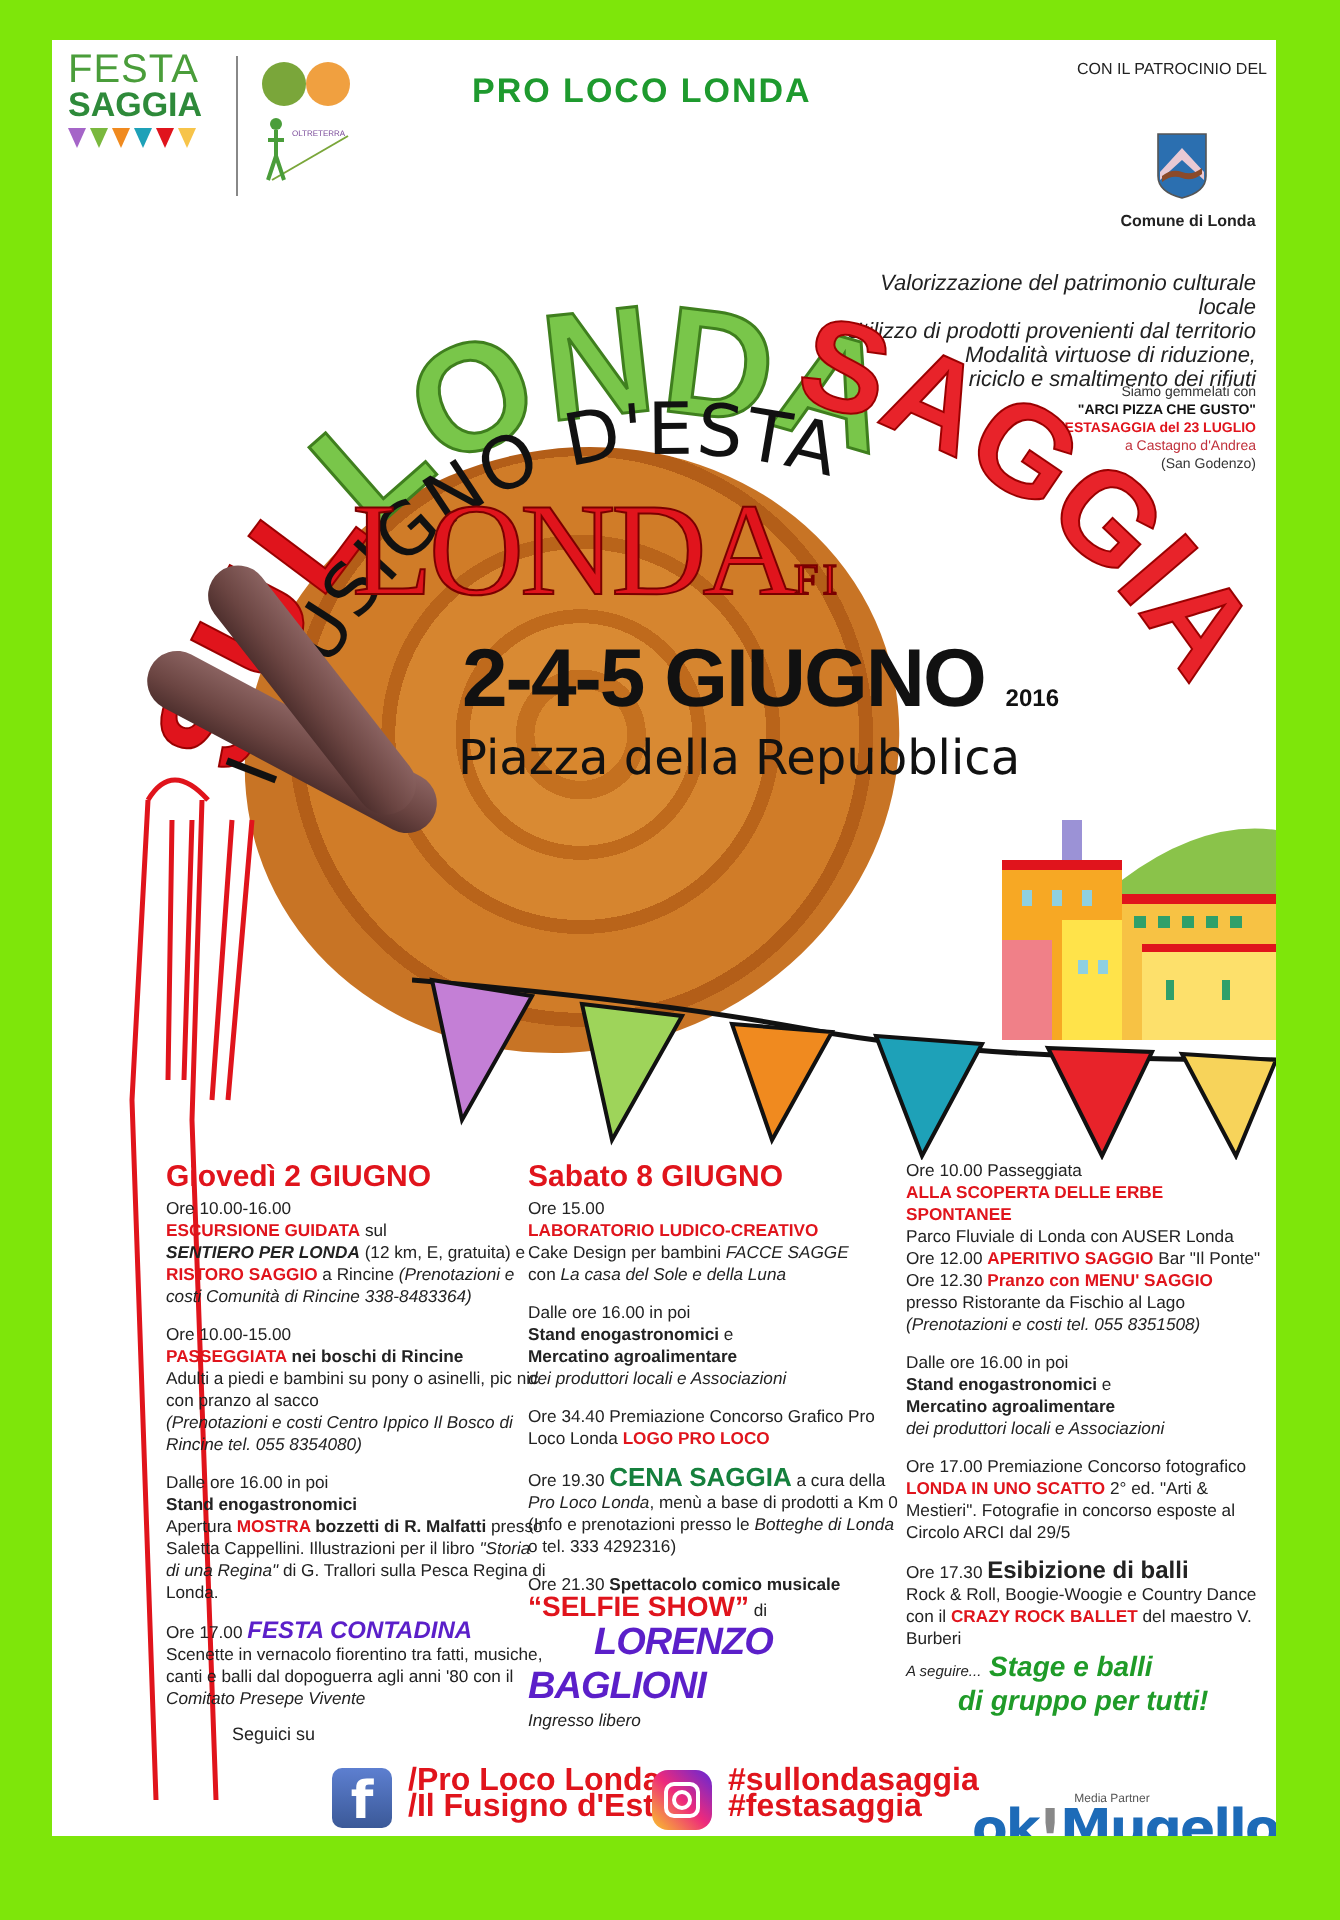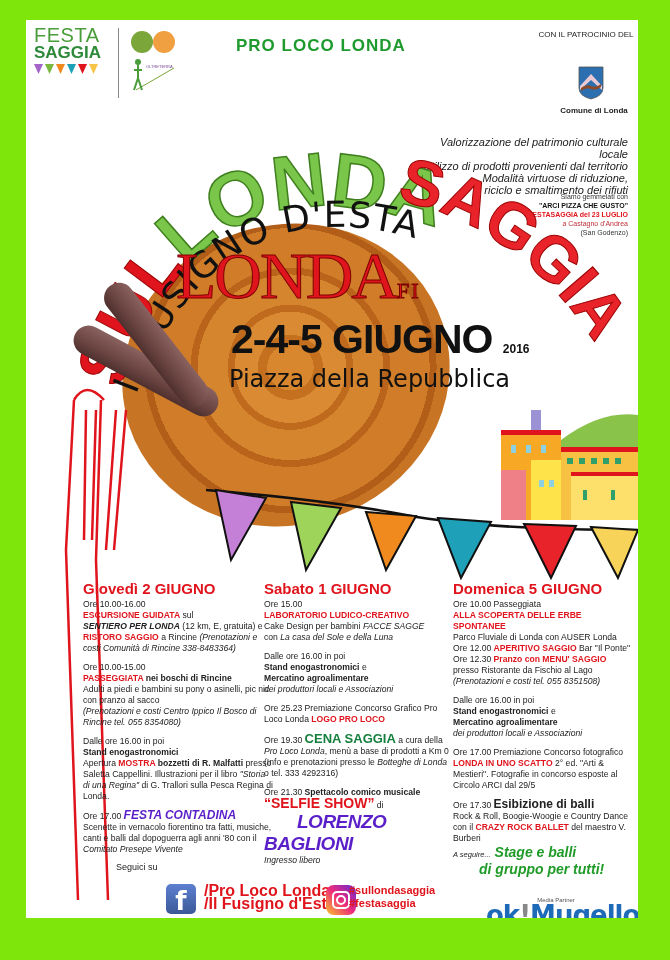--- a/index.html
+++ b/index.html
@@ -43,21 +43,21 @@
   .lorenzo{font-size:19px;font-weight:900;font-style:italic;color:#5b1fc9;line-height:22px;letter-spacing:-0.5px;margin-left:33px;}
   .selfie{font-size:14px;font-weight:bold;color:#e0141c;}
   .cena{font-size:13px;font-weight:bold;color:#15803d;}
   .stage{font-size:14px;font-weight:bold;font-style:italic;color:#1f9b28;line-height:17px;}
   .seguici{left:90px;top:842px;font-size:9px;color:#222;}
   .fb{left:140px;top:864px;width:30px;height:30px;border-radius:5px;background:linear-gradient(180deg,#5d7fd0,#3b5998);color:#fff;font-size:26px;font-weight:bold;text-align:center;line-height:34px;font-family:"DejaVu Sans",sans-serif;}
   .fb-links{left:178px;top:864px;font-size:16px;font-weight:bold;color:#e0141c;line-height:13px;}
   .ig{left:300px;top:865px;width:30px;height:30px;border-radius:8px;background:linear-gradient(45deg,#f9c42b,#ee2a7b 50%,#6228d7);}
   .ig .inner{position:absolute;left:6px;top:6px;width:14px;height:14px;border:2px solid #fff;border-radius:5px;}
   .ig .dot{position:absolute;left:10px;top:10px;width:6px;height:6px;border:2px solid #fff;border-radius:50%;}
-  .ig-links{left:323px;top:864px;font-size:11px;font-weight:bold;color:#e0141c;line-height:13px;}
+  .ig-links{left:338px;top:864px;font-size:16px;font-weight:bold;color:#e0141c;line-height:13px;}
   .okm{left:486px;top:877px;width:140px;text-align:center;}
   .okm .mp{font-size:6px;color:#555;}
   .okm .brand{font-size:26px;font-weight:900;color:#1d6bb8;line-height:24px;letter-spacing:-1px;font-family:"DejaVu Sans",sans-serif;}
   .okm .brand span{color:#888;}
 </style>
 </head>
 <body>
 
 <div class="poster">
 
@@ -197,49 +197,48 @@
       <span class="bold">Stand enogastronomici</span><br>
       <span>Apertura </span><span class="red">MOSTRA</span><span class="bold"> bozzetti di R. Malfatti</span><span> presso Saletta Cappellini. Illustrazioni per il libro </span><span class="it">"Storia di una Regina"</span><span> di G. Trallori sulla Pesca Regina di Londa.</span>
     </p>
     <p>
       <span>Ore 17.00 </span><span class="big-purple">FESTA CONTADINA</span><br>
       <span>Scenette in vernacolo fiorentino tra fatti, musiche, canti e balli dal dopoguerra agli anni '80 con il </span><span class="it">Comitato Presepe Vivente</span>
     </p>
   </div>
 
   <div class="col c2">
-    <div class="dayh">Sabato 1 GIUGNO</div>
+    <div class="dayh">Sabato 8 GIUGNO</div>
     <p>
       <span>Ore 15.00</span><br>
       <span class="red">LABORATORIO LUDICO-CREATIVO</span><br>
       <span>Cake Design per bambini </span><span class="it">FACCE SAGGE</span><br>
       <span>con </span><span class="it">La casa del Sole e della Luna</span>
     </p>
     <p>
       <span>Dalle ore 16.00 in poi</span><br>
       <span class="bold">Stand enogastronomici</span><span> e</span><br>
       <span class="bold">Mercatino agroalimentare</span><br>
       <span class="it">dei produttori locali e Associazioni</span>
     </p>
     <p>
-      <span>Ore 25.23 Premiazione Concorso Grafico Pro Loco Londa </span><span class="red">LOGO PRO LOCO</span>
+      <span>Ore 34.40 Premiazione Concorso Grafico Pro Loco Londa </span><span class="red">LOGO PRO LOCO</span>
     </p>
     <p>
       <span>Ore 19.30 </span><span class="cena">CENA SAGGIA</span><span> a cura della </span><span class="it">Pro Loco Londa</span><span>, menù a base di prodotti a Km 0 (Info e prenotazioni presso le </span><span class="it">Botteghe di Londa</span><span> o tel. 333 4292316)</span>
     </p>
     <p>
       <span>Ore 21.30 </span><span class="bold">Spettacolo comico musicale</span><br>
       <span class="selfie">“SELFIE SHOW”</span><span> di</span><br>
       <span class="lorenzo">LORENZO BAGLIONI</span><br>
       <span class="it">Ingresso libero</span>
     </p>
   </div>
 
   <div class="col c3">
-    <div class="dayh">Domenica 5 GIUGNO</div>
     <p>
       <span>Ore 10.00 Passeggiata</span><br>
       <span class="red">ALLA SCOPERTA DELLE ERBE SPONTANEE</span><br>
       <span>Parco Fluviale di Londa con  AUSER Londa</span><br>
       <span>Ore 12.00 </span><span class="red">APERITIVO SAGGIO</span><span> Bar "Il Ponte"</span><br>
       <span>Ore 12.30 </span><span class="red">Pranzo con MENU' SAGGIO</span><br>
       <span>presso Ristorante da Fischio al Lago</span><br>
       <span class="it">(Prenotazioni e costi tel. 055 8351508)</span>
     </p>
     <p>

